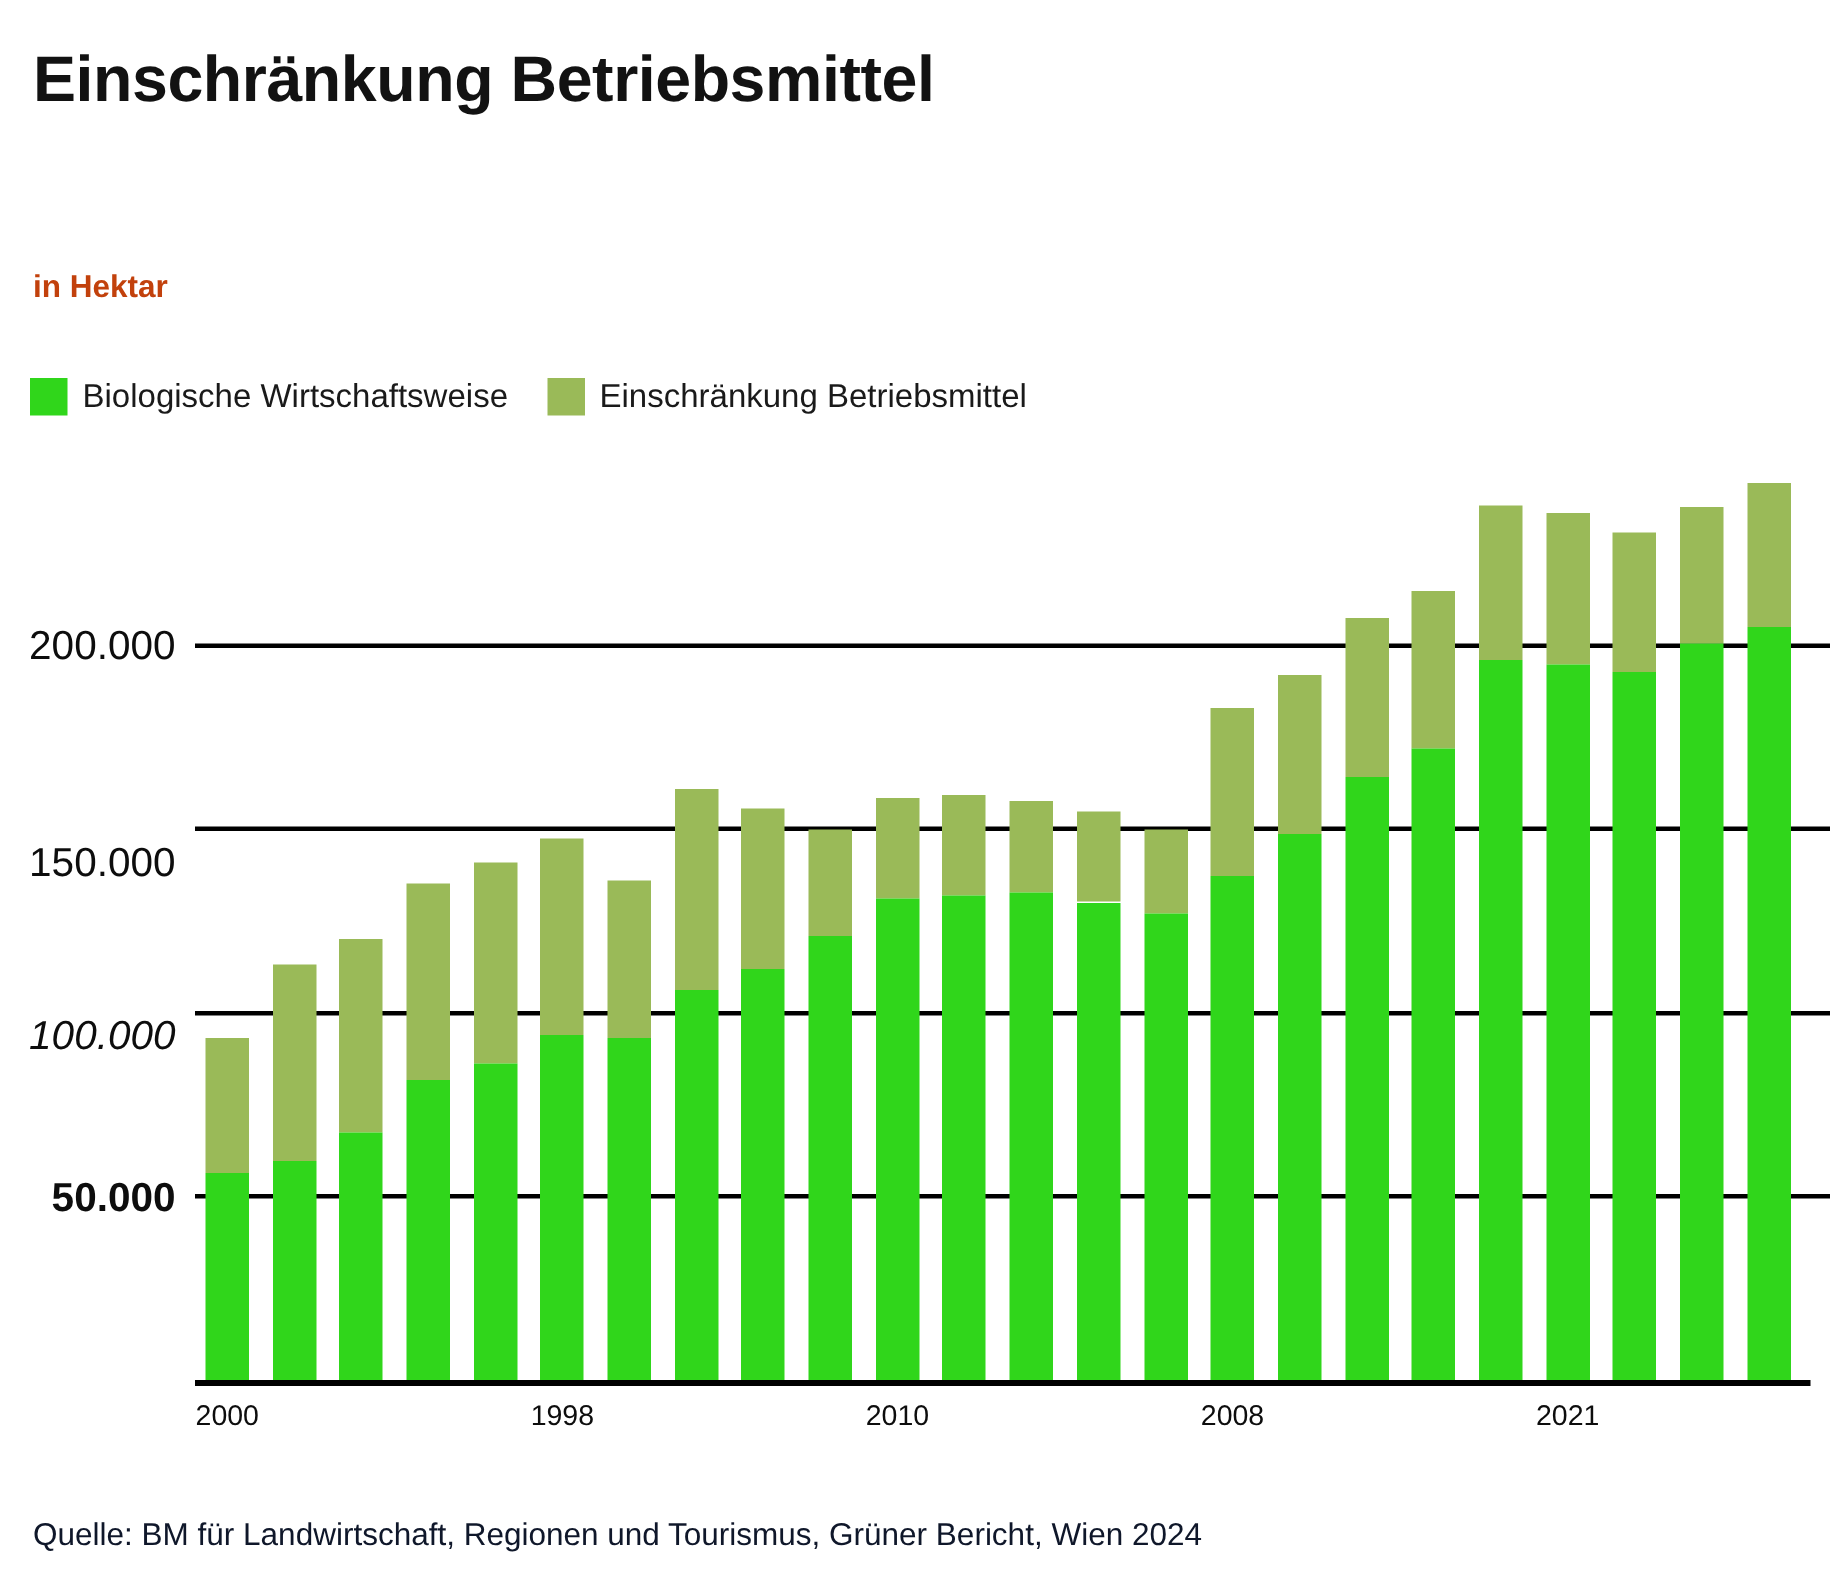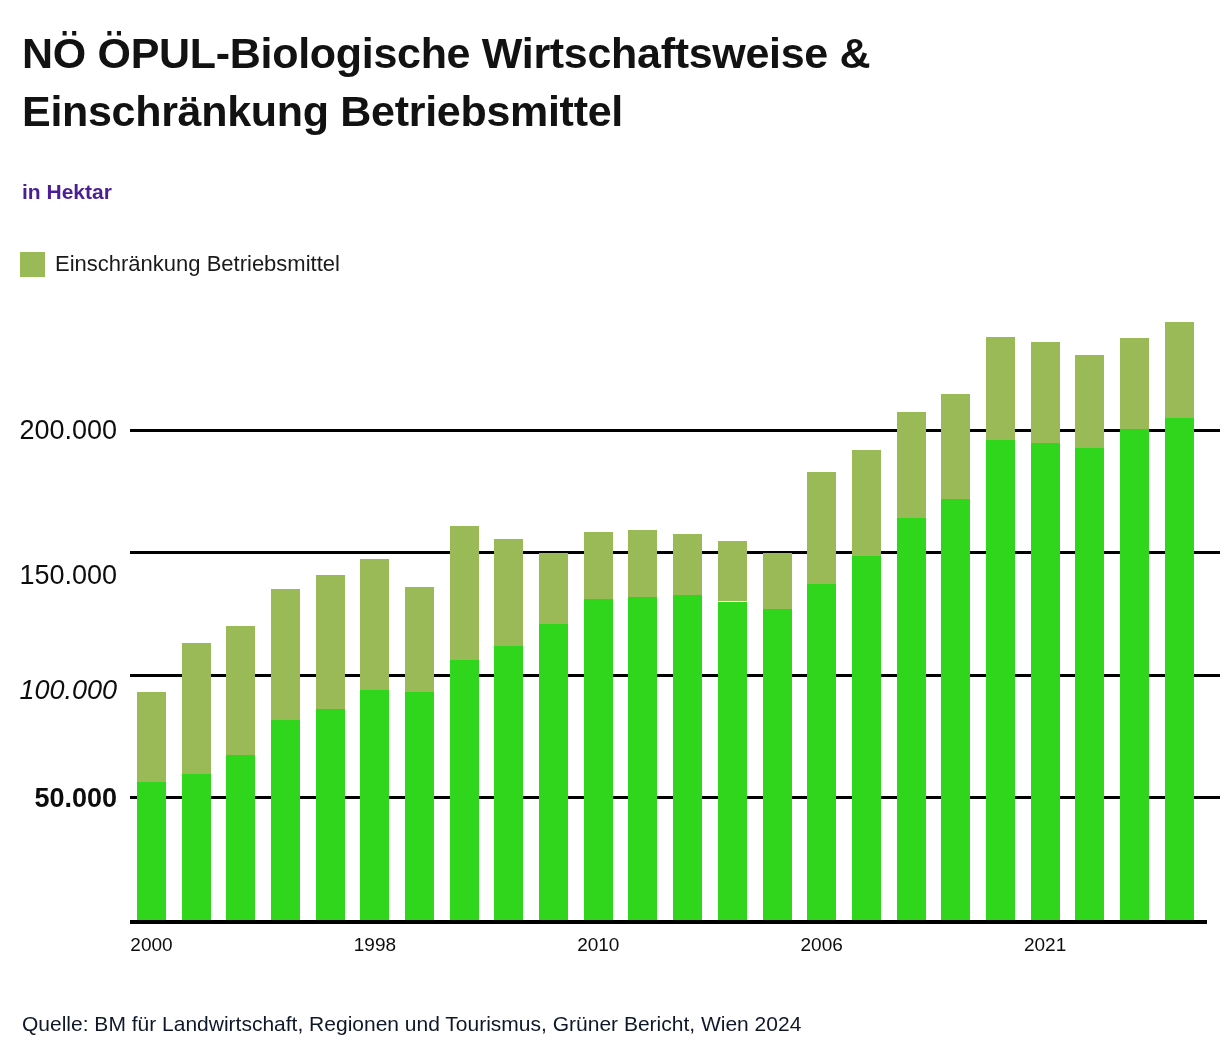--- a/index.html
+++ b/index.html
@@ -6,21 +6,21 @@
   body{
     width:1220px;height:1062px;position:relative;background:#ffffff;
     font-family:"Liberation Sans", sans-serif;color:#121212;overflow:hidden;
   }
   #title{
     position:absolute;left:22px;top:24px;
     font-size:43px;font-weight:bold;line-height:58px;letter-spacing:-0.3px;color:#121212;
   }
   #subtitle{
     position:absolute;left:22px;top:180px;
-    font-size:21px;font-weight:bold;color:#4c1d95;
+    font-size:21px;font-weight:bold;color:#c2410c;
   }
   #legend{
     position:absolute;left:20px;top:251px;display:flex;align-items:center;gap:26px;
   }
   .legend-item{display:flex;align-items:center;gap:10px;}
   .legend-swatch{width:25px;height:25px;flex:0 0 auto;}
   .legend-label{font-size:22px;color:#1a1a1a;white-space:nowrap;}
   #chart{position:absolute;left:0;top:0;width:1220px;height:1062px;}
   .gridline{position:absolute;height:3px;background:#000;z-index:1;}
   .y-label{
@@ -34,27 +34,30 @@
     font-size:19px;color:#0d0d0d;top:934px;z-index:1;
   }
   #source{
     position:absolute;left:22px;top:1012px;font-size:21px;color:#0f172a;
   }
 </style>
 </head>
 <body>
 
 <div id="title">
-  <div>NÖ ÖPUL-Biologische Wirtschaftsweise &amp;</div>
   <div>Einschränkung Betriebsmittel</div>
 </div>
 
 <div id="subtitle">in Hektar</div>
 
 <div id="legend">
+  <div class="legend-item">
+    <span class="legend-swatch" style="background: rgb(48, 214, 27);"></span>
+    <span class="legend-label">Biologische Wirtschaftsweise</span>
+  </div>
   <div class="legend-item">
     <span class="legend-swatch" style="background: rgb(154, 186, 88);"></span>
     <span class="legend-label">Einschränkung Betriebsmittel</span>
   </div>
 </div>
 
 <div id="chart">
     <div class="gridline" style="left: 130px; width: 1090px; top: 796px;"></div>
     <div class="y-label" style="top: 781.5px; font-weight: bold;">50.000</div>
     <div class="gridline" style="left: 130px; width: 1090px; top: 673.5px;"></div>
@@ -108,17 +111,17 @@
     <div class="bar-seg" style="left: 1075.28px; width: 29px; top: 355.275px; height: 93.1px; background: rgb(154, 186, 88);"></div>
     <div class="bar-seg" style="left: 1075.28px; width: 29px; top: 448.375px; height: 471.625px; background: rgb(48, 214, 27);"></div>
     <div class="bar-seg" style="left: 1119.96px; width: 29px; top: 338.125px; height: 90.65px; background: rgb(154, 186, 88);"></div>
     <div class="bar-seg" style="left: 1119.96px; width: 29px; top: 428.775px; height: 491.225px; background: rgb(48, 214, 27);"></div>
     <div class="bar-seg" style="left: 1164.64px; width: 29px; top: 322.2px; height: 95.55px; background: rgb(154, 186, 88);"></div>
     <div class="bar-seg" style="left: 1164.64px; width: 29px; top: 417.75px; height: 502.25px; background: rgb(48, 214, 27);"></div>
     <div id="x-axis-line" style="left: 130px; width: 1077px; top: 920px;"></div>
     <div class="x-label" style="left: 101.5px;">2000</div>
     <div class="x-label" style="left: 324.9px;">1998</div>
     <div class="x-label" style="left: 548.3px;">2010</div>
-    <div class="x-label" style="left: 771.7px;">2006</div>
+    <div class="x-label" style="left: 771.7px;">2008</div>
     <div class="x-label" style="left: 995.1px;">2021</div>
   </div>
 
 <div id="source">Quelle: BM für Landwirtschaft, Regionen und Tourismus, Grüner Bericht, Wien 2024</div>
 
 </body></html>

